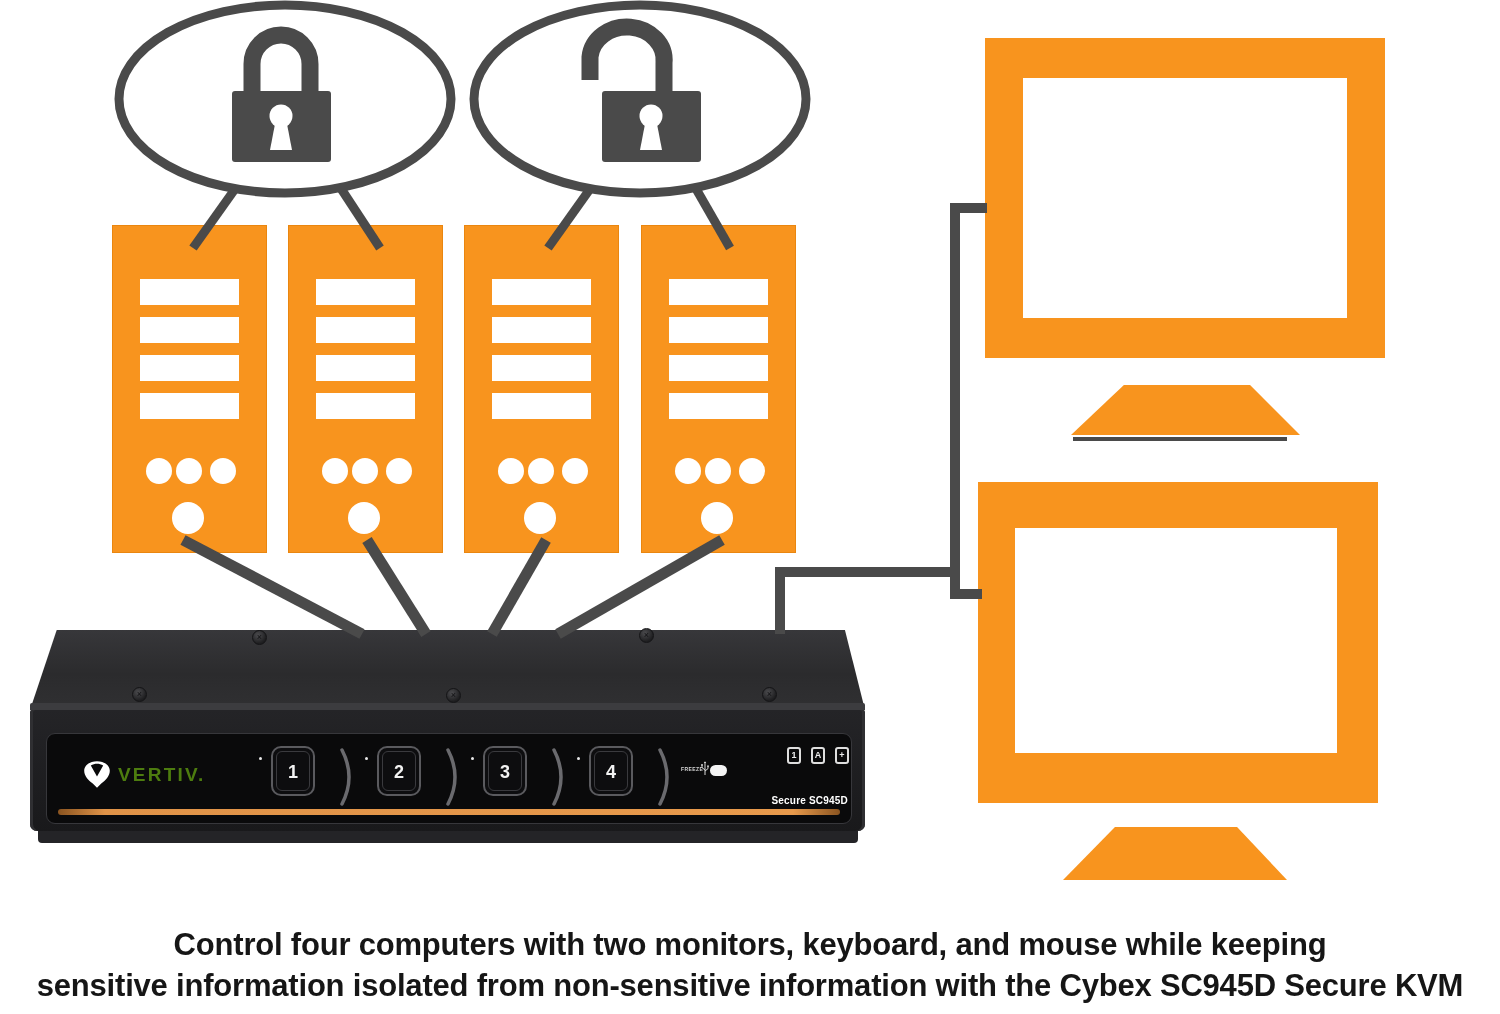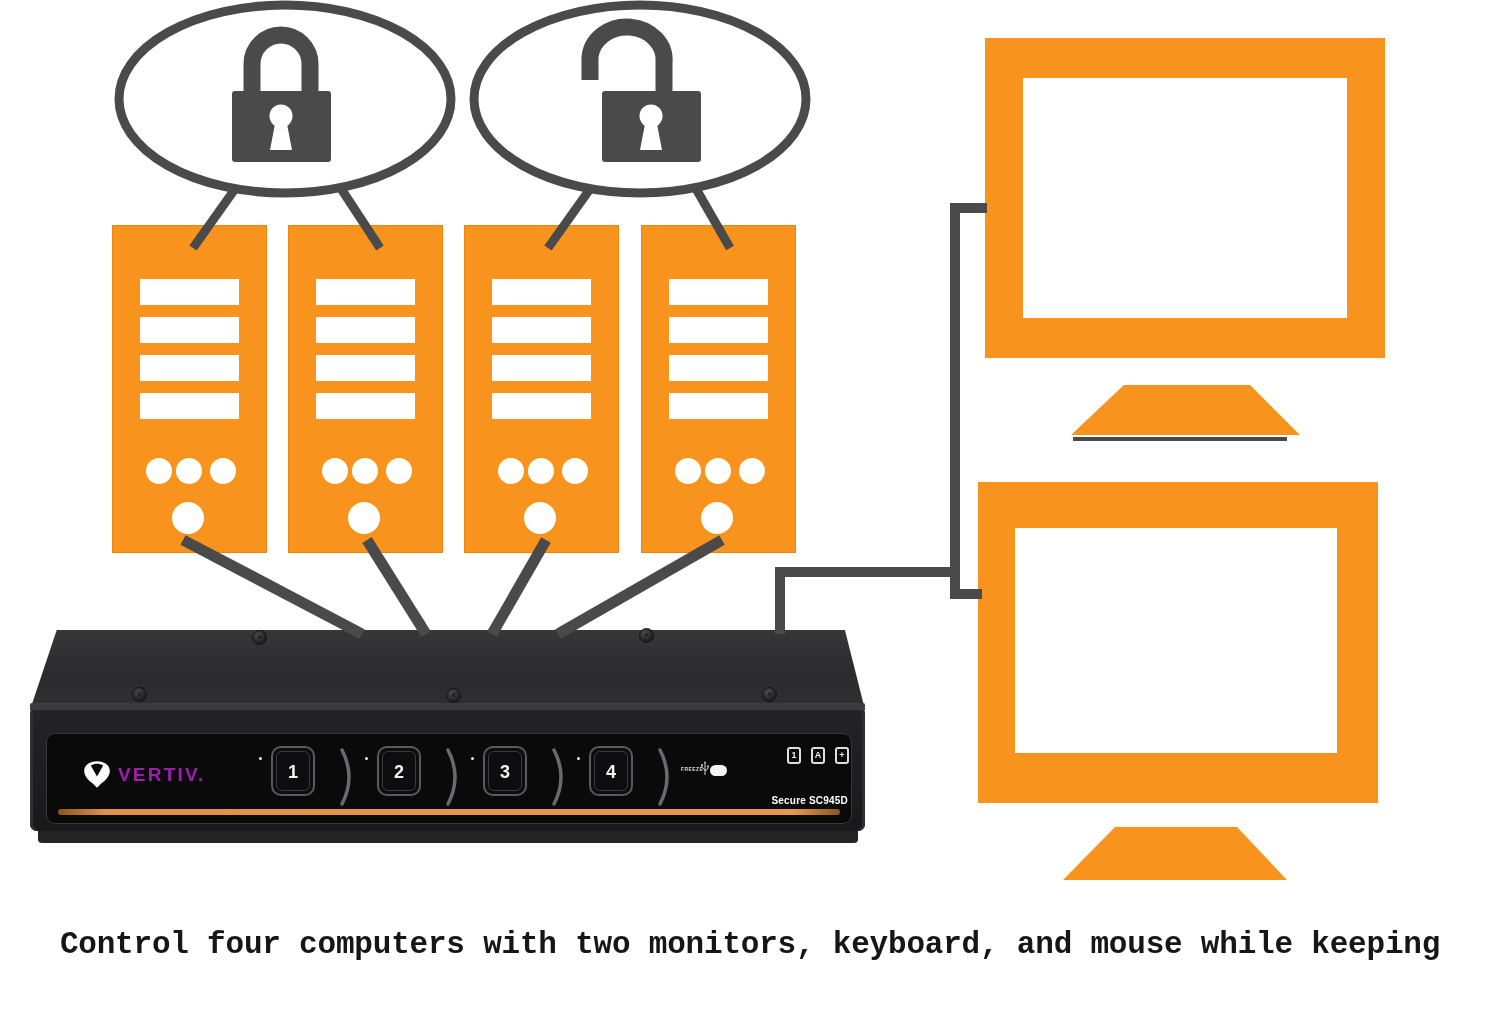--- a/index.html
+++ b/index.html
@@ -37,27 +37,27 @@
 
   .port-btn{position:absolute;top:746px;width:44px;height:50px;border:2px solid #5a5a5e;border-radius:10px;
             background:#0d0d0f;box-sizing:border-box;}
   .port-btn .inner{position:absolute;inset:3px;border:1px solid #3a3a3e;border-radius:6px;
             color:#f2f2f2;font-size:18px;font-weight:700;text-align:center;line-height:40px;}
   .led-dot{position:absolute;top:757px;width:3px;height:3px;border-radius:50%;background:#e9e9e9;}
   .indicator{position:absolute;top:747px;width:14px;height:17px;border:2px solid #dedede;border-radius:3px;
              box-sizing:border-box;color:#ededed;font-size:9px;font-weight:700;text-align:center;line-height:13px;}
   .freeze-label{position:absolute;left:681px;top:766px;font-size:5px;letter-spacing:.4px;color:#d8d8d8;font-weight:700;}
   .freeze-led{position:absolute;left:710px;top:765px;width:17px;height:11px;border-radius:6px;background:#f4f4f4;}
-  .brand-text{position:absolute;left:118px;top:764px;color:#a21caf;font-size:19px;font-weight:700;letter-spacing:2.2px;text-align:center;}
+  .brand-text{position:absolute;left:118px;top:764px;color:#4d7c0f;font-size:19px;font-weight:700;letter-spacing:2.2px;text-align:center;}
   .model-text{position:absolute;left:700px;top:795px;width:148px;text-align:right;color:#fff;
               font-size:10px;font-weight:700;letter-spacing:.2px;}
 
   
   .caption{position:absolute;left:0;top:924px;width:1500px;text-align:center;color:#161616;
-           font-size:31px;font-weight:700;line-height:41px;letter-spacing:-.2px;font-family:Liberation Mono, monospace;}
+           font-size:31px;font-weight:700;line-height:41px;letter-spacing:-.2px;}
 
   svg.overlay{position:absolute;left:0;top:0;pointer-events:none;}
 </style>
 </head>
 <body>
 
 <div id="stage">
 
   <div class="server" style="left:112px">
     <div class="srv-bar" style="top:53px"></div>
@@ -201,15 +201,16 @@
     </g>
 
     <path d="M342,750 q14,27 0,54" stroke="#6a6a6e" stroke-width="3.5" fill="none" stroke-linecap="round"></path>
     <path d="M448,750 q14,27 0,54" stroke="#6a6a6e" stroke-width="3.5" fill="none" stroke-linecap="round"></path>
     <path d="M554,750 q14,27 0,54" stroke="#6a6a6e" stroke-width="3.5" fill="none" stroke-linecap="round"></path>
     <path d="M660,750 q14,27 0,54" stroke="#6a6a6e" stroke-width="3.5" fill="none" stroke-linecap="round"></path>
   </svg>
 
   <div class="caption">
     <div>Control four computers with two monitors, keyboard, and mouse while keeping</div>
+    <div>sensitive information isolated from non-sensitive information with the Cybex SC945D Secure KVM</div>
   </div>
 
 </div>
 
 </body></html>

